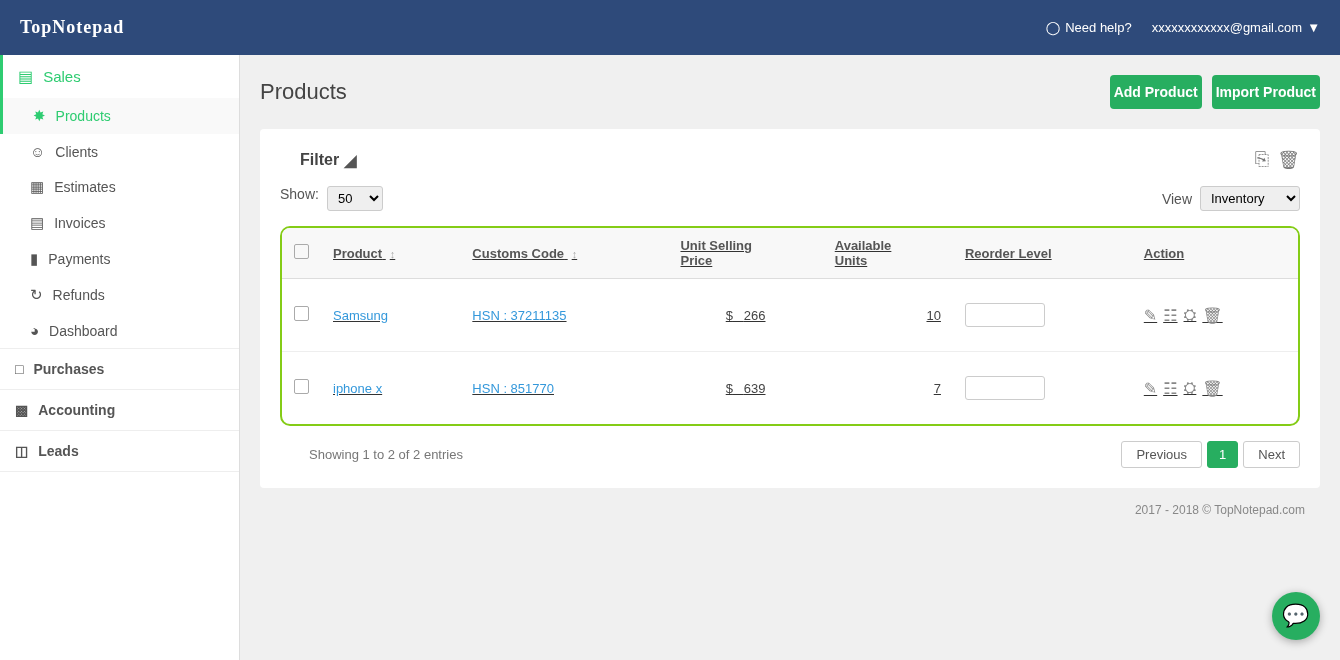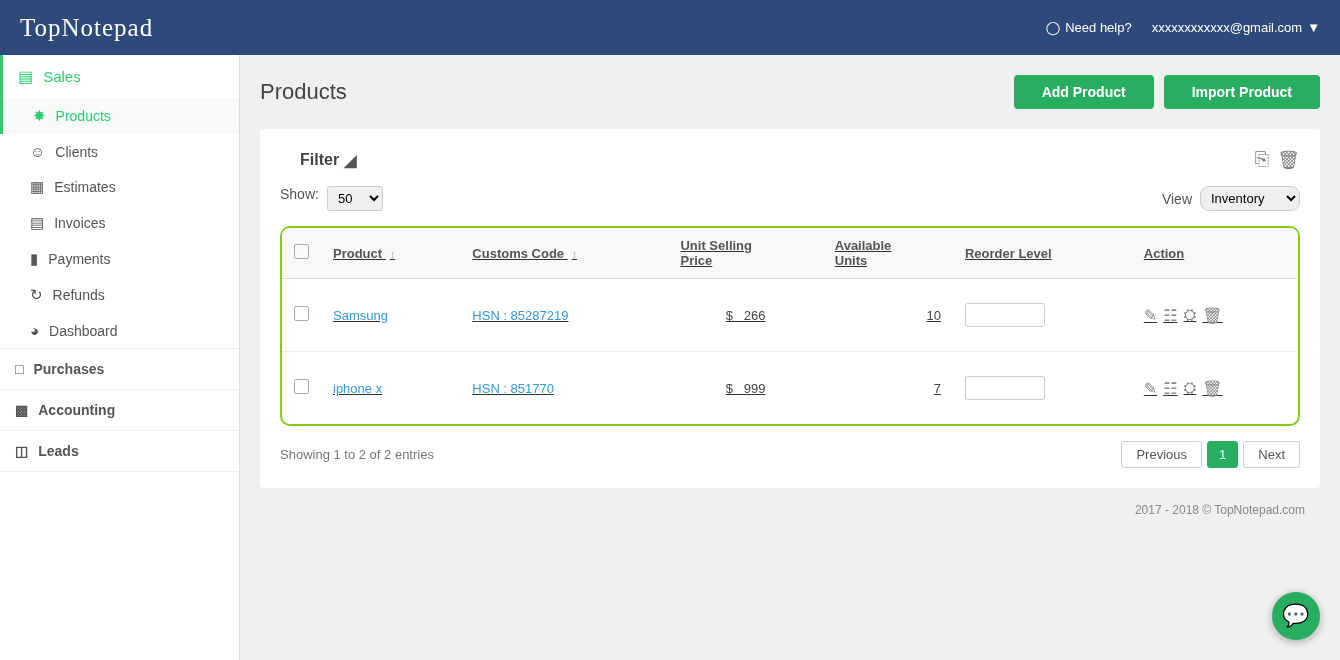--- a/index.html
+++ b/index.html
@@ -9,22 +9,22 @@
     .header {
       background: #2e4a7a;
       height: 55px;
       display: flex;
       align-items: center;
       justify-content: space-between;
       padding: 0 20px;
     }
     .header-logo {
       color: white;
-      font-size: 25px;
-      font-weight: normal;
+      font-size: 18px;
+      font-weight: bold;
       font-family: Georgia, serif;
       letter-spacing: 1px;
     }
     .header-right {
       display: flex;
       align-items: center;
       gap: 20px;
       color: white;
       font-size: 13px;
     }
@@ -97,21 +97,21 @@
     .page-title {
       font-size: 22px;
       color: #444;
       font-weight: normal;
     }
     .btn-group { display: flex; gap: 10px; }
     .btn-green {
       background: #27ae60;
       color: white;
       border: none;
-      padding: 9px 28px;
+      padding: 9px 4px;
       border-radius: 4px;
       cursor: pointer;
       font-size: 14px;
       font-weight: bold;
     }
 
     
     .card {
       background: white;
       border-radius: 4px;
@@ -148,21 +148,21 @@
     .show-select {
       border: 1px solid #ccc;
       border-radius: 3px;
       padding: 3px 6px;
       font-size: 13px;
       cursor: pointer;
     }
     .view-right { display: flex; align-items: center; gap: 8px; font-size: 14px; color: #555; }
     .view-select {
       border: 1px solid #ccc;
-      border-radius: 9px;
+      border-radius: 3px;
       padding: 3px 6px;
       font-size: 13px;
       cursor: pointer;
       min-width: 100px;
     }
 
     
     .table-wrapper {
       border: 2px solid #84cc16;
       border-radius: 10px;
@@ -218,21 +218,21 @@
       cursor: pointer;
     }
 
     
     .pagination-bar {
       display: flex;
       justify-content: space-between;
       align-items: center;
       margin-top: 15px;
     }
-    .showing-text { color: #777; font-size: 13px; }
+    .showing-text { color: #777; font-size: 13px; margin-left: 29px; }
     .pagination { display: flex; align-items: center; gap: 5px; }
     .page-btn {
       border: 1px solid #ccc;
       background: white;
       padding: 5px 14px;
       border-radius: 3px;
       cursor: pointer;
       font-size: 13px;
       color: #555;
     }
@@ -415,21 +415,21 @@
           </thead>
           <tbody id="table-body">
           <tr>
       <td class="checkbox-col">
         <div class="check-box"></div>
       </td>
       <td>
         <a class="product-link">Samsung</a>
       </td>
       <td>
-        <span class="customs-link">HSN : 85287219</span>
+        <span class="customs-link">HSN : 37211135</span>
       </td>
       <td class="price-cell">
         <span>$</span>&nbsp;&nbsp;
         <span>266</span>
       </td>
       <td class="units-cell">
         <span>10</span>
       </td>
       <td>
         <input type="text" class="reorder-input" value="" style="">
@@ -448,21 +448,21 @@
         <div class="check-box"></div>
       </td>
       <td>
         <a class="product-link">iphone x</a>
       </td>
       <td>
         <span class="customs-link">HSN : 851770</span>
       </td>
       <td class="price-cell">
         <span>$</span>&nbsp;&nbsp;
-        <span>999</span>
+        <span>639</span>
       </td>
       <td class="units-cell">
         <span>7</span>
       </td>
       <td>
         <input type="text" class="reorder-input" value="" style="">
       </td>
       <td>
         <div class="action-icons">
           <span class="action-icon" title="Edit">✎</span>

